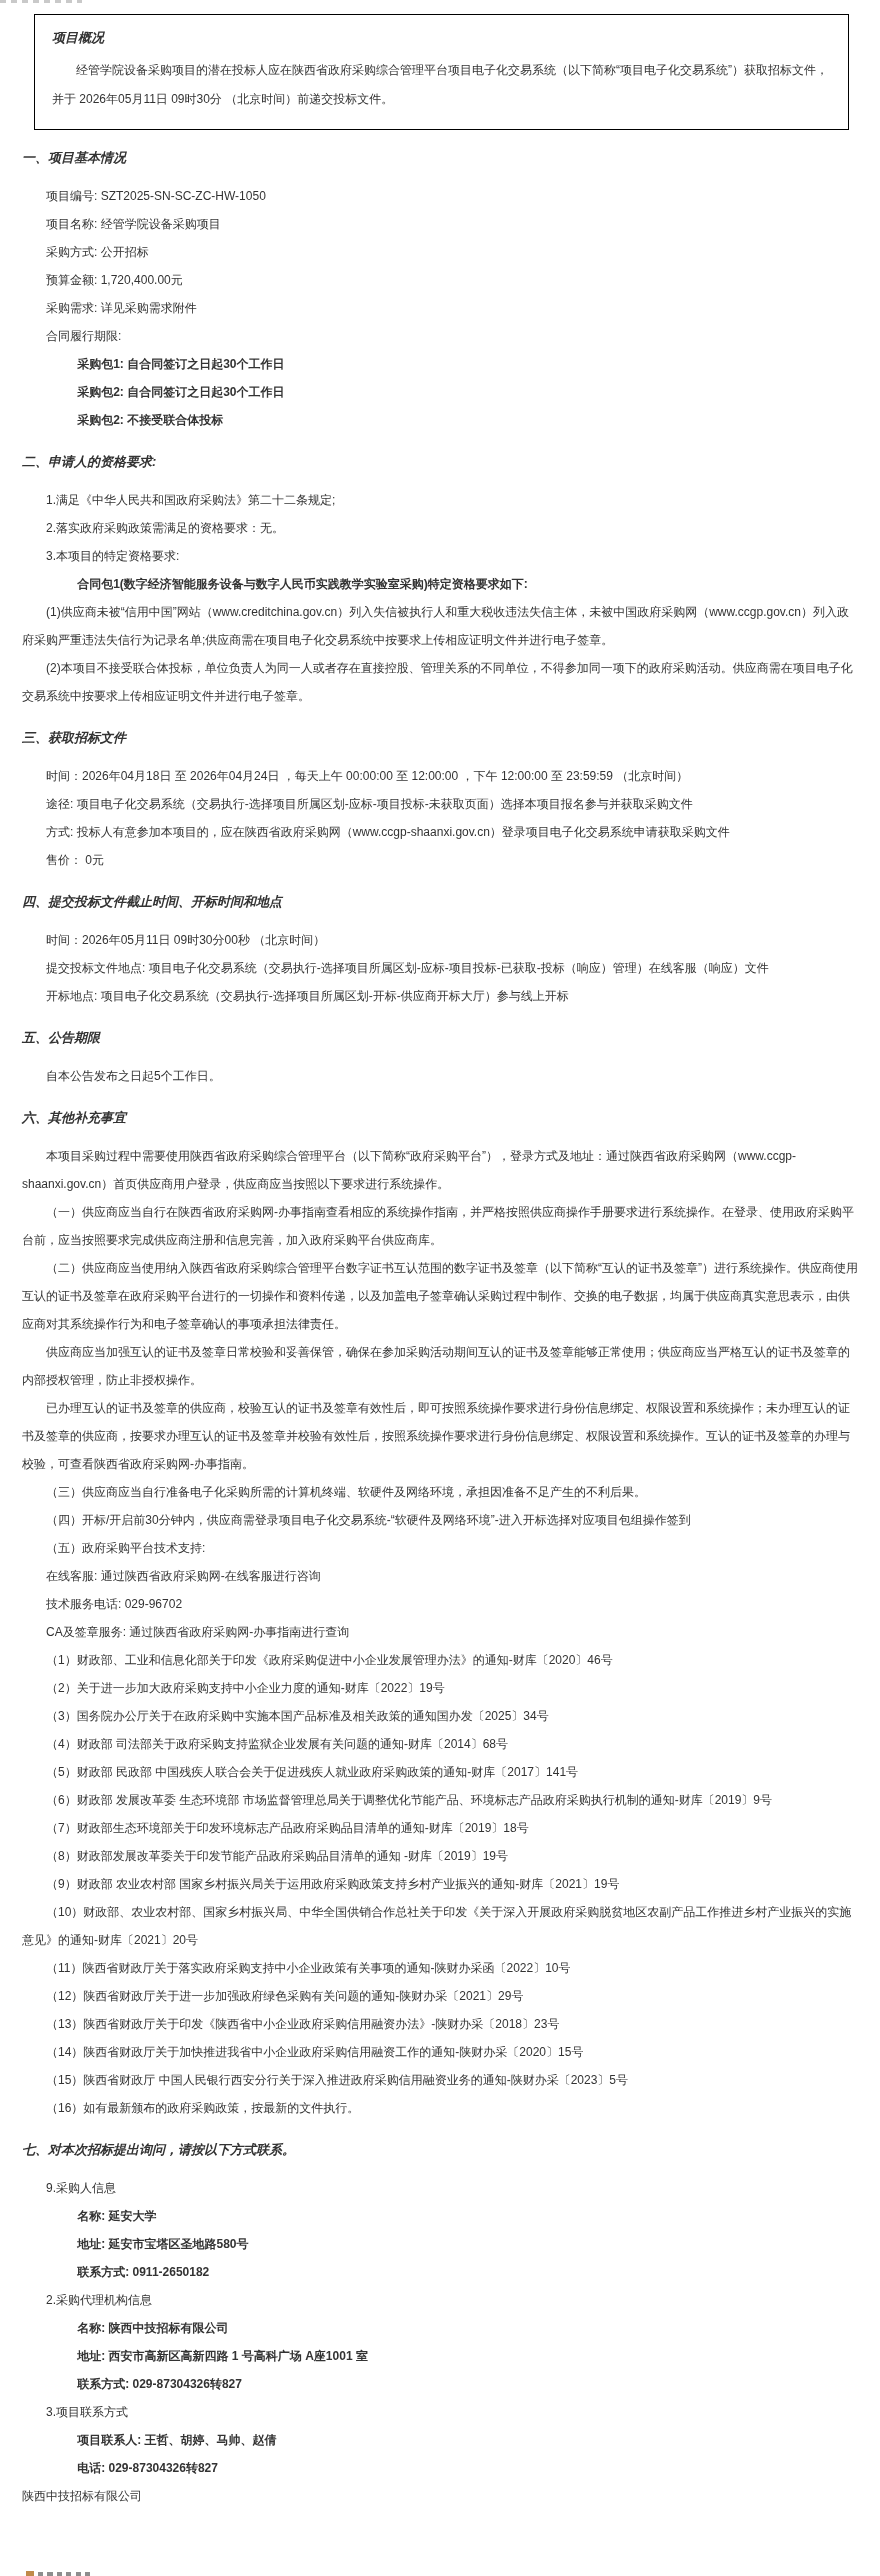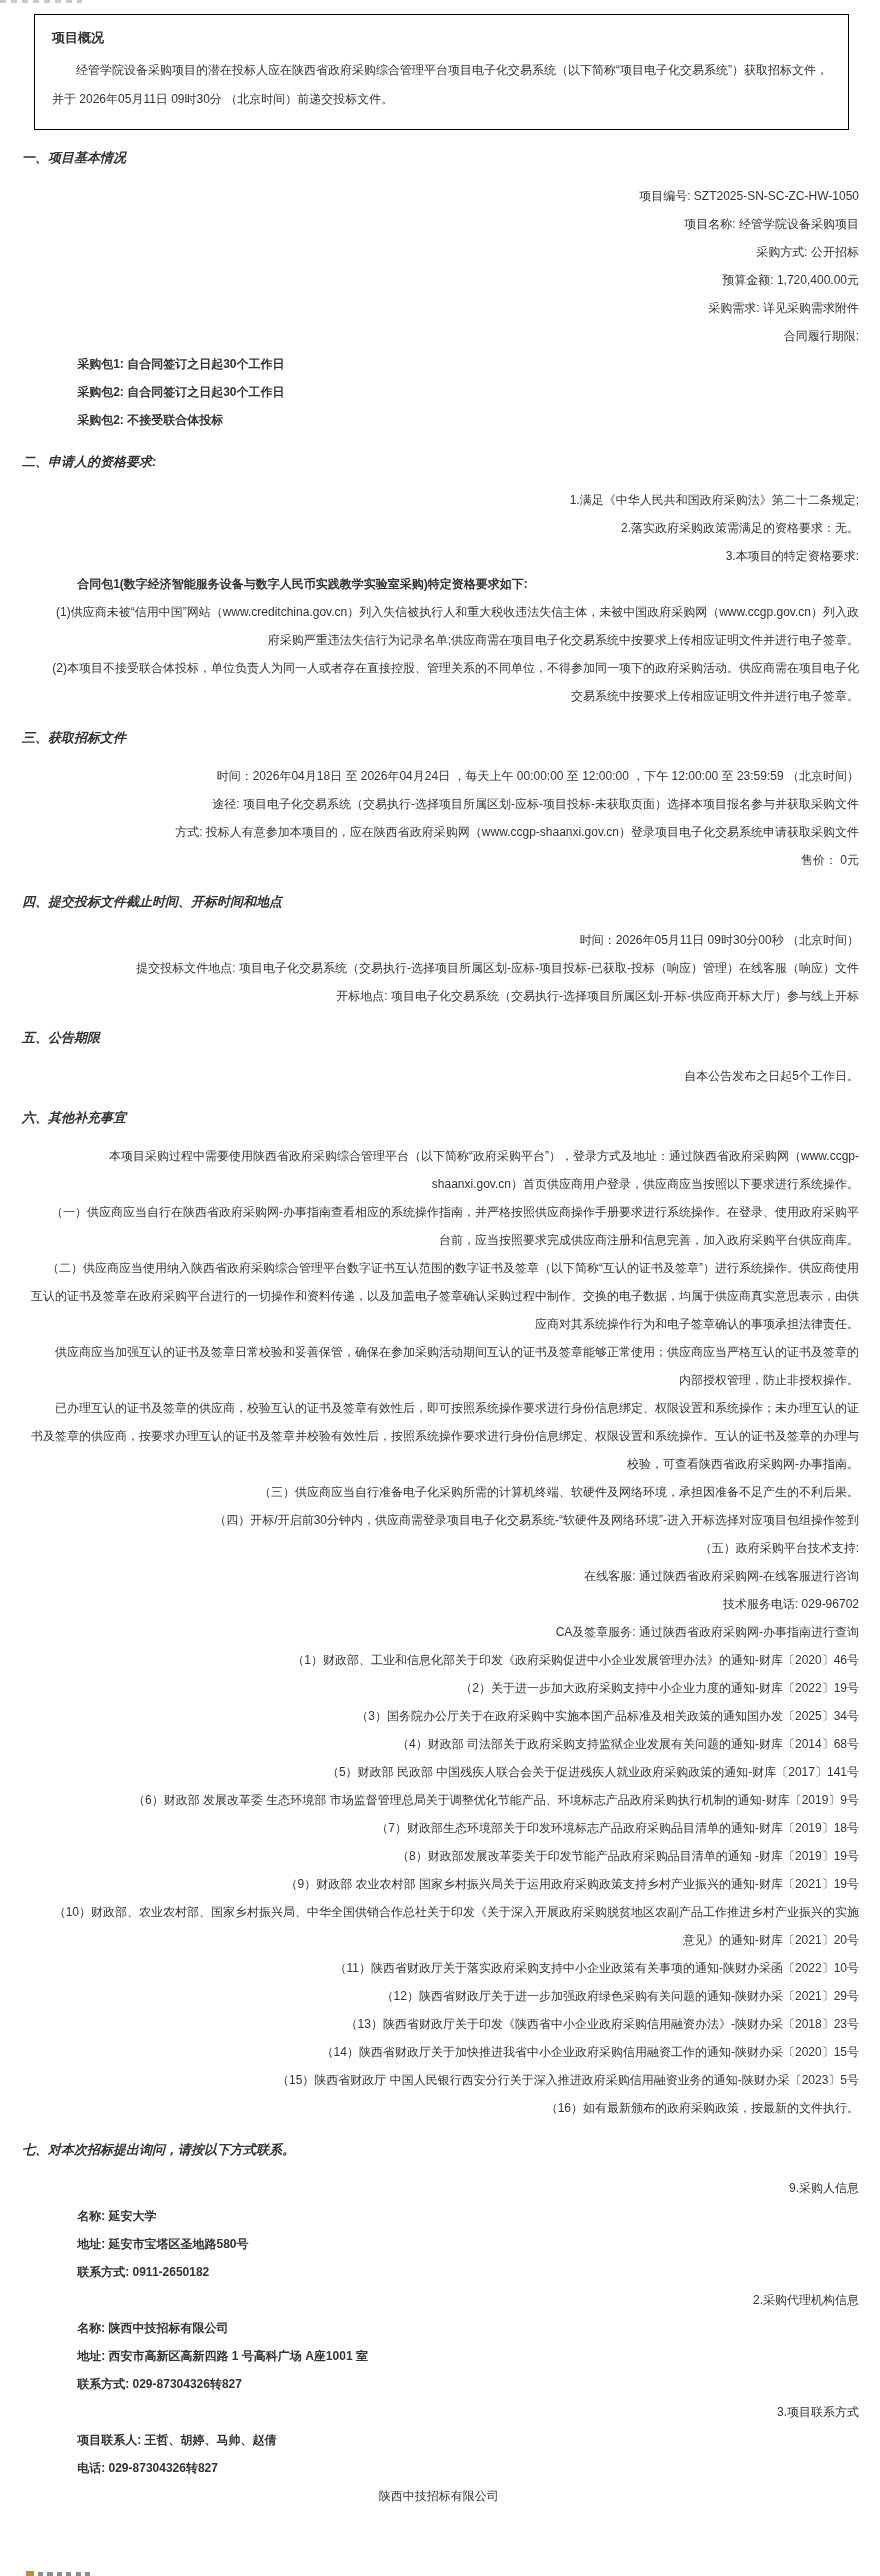--- a/index.html
+++ b/index.html
@@ -16,33 +16,33 @@
     position:absolute;top:0;left:0;width:82px;height:2.6px;overflow:hidden;
     background:repeating-linear-gradient(90deg,#c9c9c9 0 6px,transparent 6px 11px);
   }
   
   .overview-box{
     border:1.7px solid #000000;
     margin:5.2px 10.3px 0 12px;
     padding:13.7px 17px 15.5px 17px;
   }
   .overview-title{
-    margin:0 0 6.9px 0;font-size:13px;font-weight:bold;color:#333;line-height:20.6px;
+    margin:0 0 6.9px 0;font-size:13px;font-weight:bold;color:#333;line-height:20.6px;font-style:italic;
   }
   .overview-body{
     margin:0;text-indent:2em;line-height:29px;color:#333;
   }
   .sec-h{
     font-size:13px;font-weight:bold;color:#333;
     margin:13.7px 0 10.3px 0;line-height:28px;font-style:italic;
   }
   .ln{margin:0;line-height:28px;color:#333;}
-  .par{text-indent:2em;text-align:right;}
+  .par{text-indent:2em;}
   .lv2{padding-left:4.6em;font-weight:bold;}
-  .signature{margin-top:0;text-align:center;padding-right:3.4px;}
+  .signature{margin-top:0;text-align:left;padding-right:3.4px;}
   .signature p{margin:0;line-height:28px;}
   
   .bottom-fragment{
     position:absolute;top:2571px;left:26px;width:67px;height:5.2px;overflow:hidden;
   }
   .bottom-fragment .mark-a{
     position:absolute;left:0;top:0;width:7.7px;height:5.2px;background:#c08a4a;
   }
   .bottom-fragment .mark-b{
     position:absolute;left:12px;top:0.9px;width:55px;height:4.3px;

